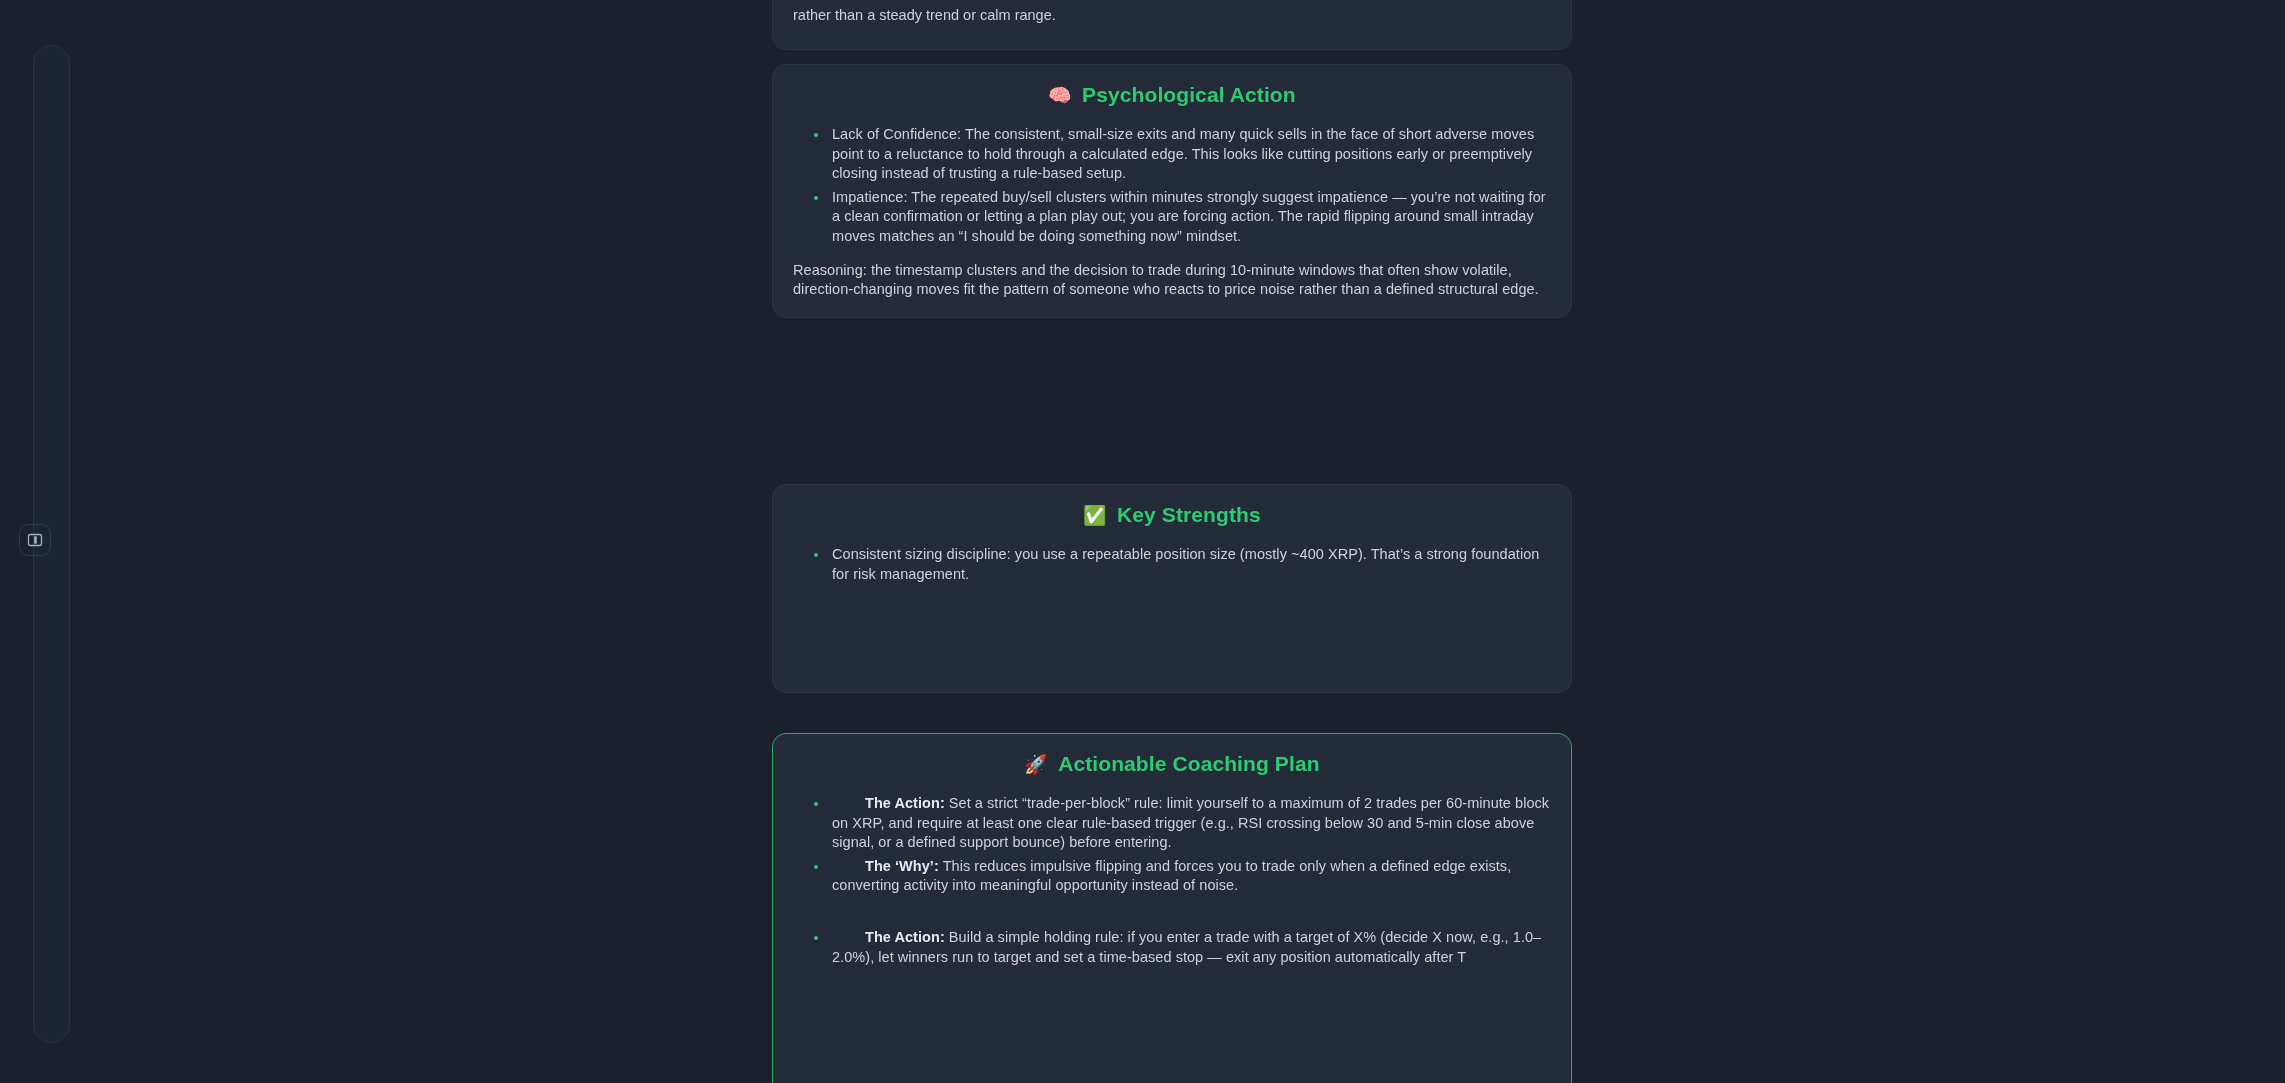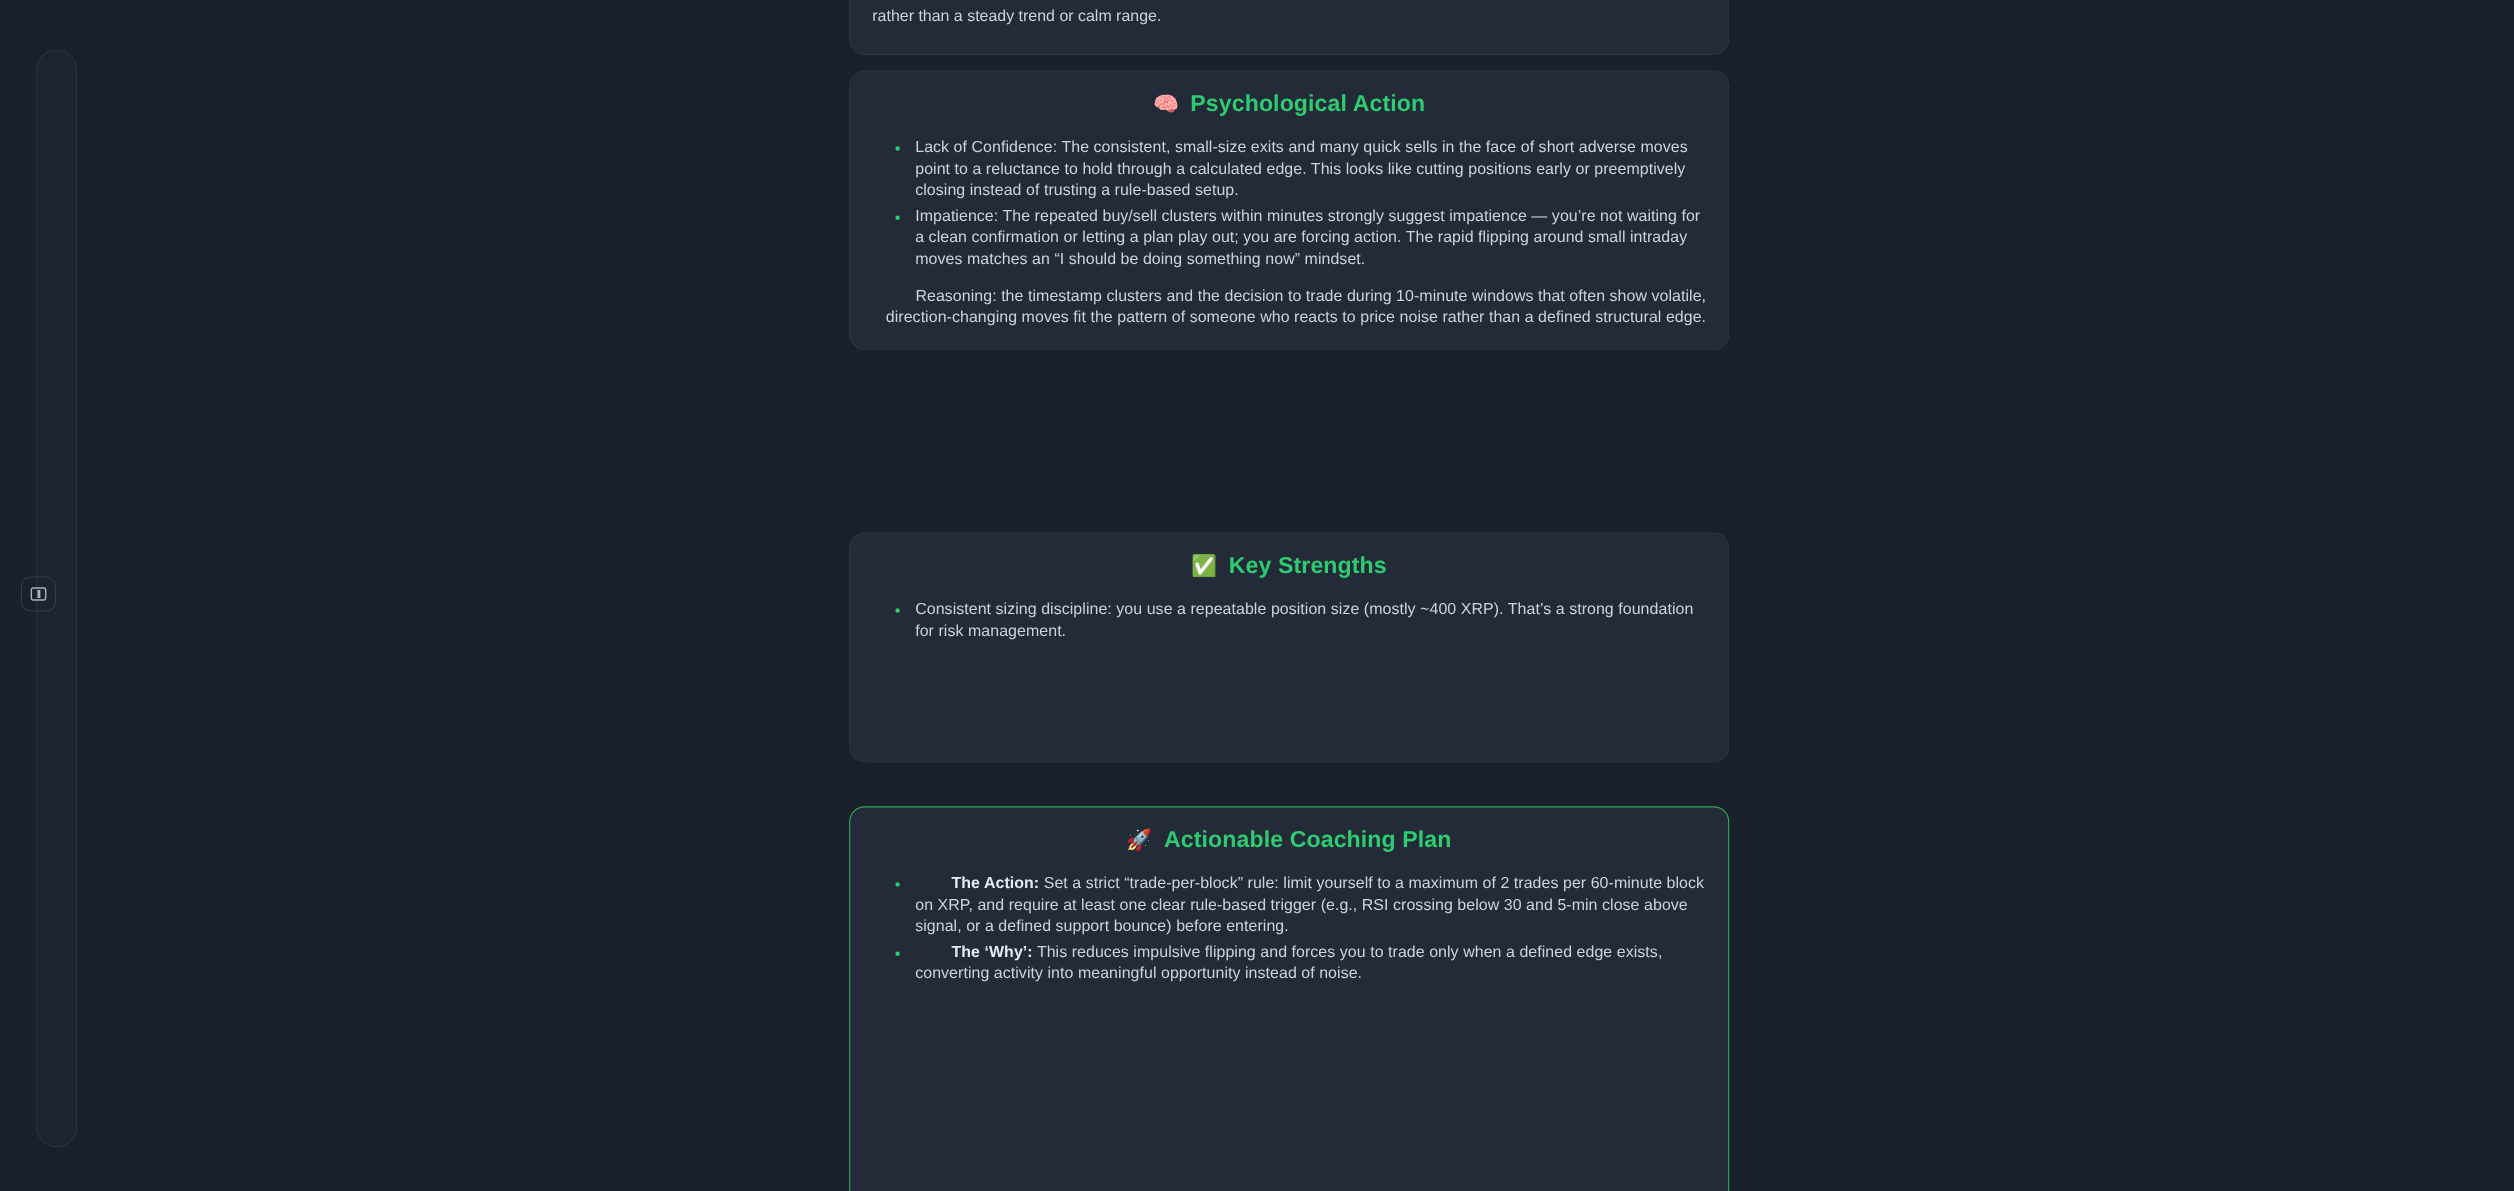--- a/index.html
+++ b/index.html
@@ -125,21 +125,20 @@
     background: #2ecc71;
   }
   ul.bullets li b { color: #e6ebf2; font-weight: 700; margin-left: 33px; }
 
   p.reasoning {
     margin: 14px 0 0 0;
     color: #ccd3de;
     font-size: 14.5px;
     line-height: 19.6px;
     letter-spacing: .05px;
-    text-align: right;
   }
 
   .spacer-gap { height: 14px; }
 </style>
 </head>
 <body>
 
 <div id="sidebar-rail">
   <div id="sidebar-rail-panel"></div>
   <div id="sidebar-toggle-button">
@@ -187,15 +186,20 @@
     </div>
     <ul class="bullets">
       <li>
         <b>The Action:</b><span> Set a strict “trade-per-block” rule: limit yourself to a maximum of 2 trades per 60-minute block on XRP, and require at least one clear rule-based trigger (e.g., RSI crossing below 30 and 5-min close above signal, or a defined support bounce) before entering.</span>
       </li>
       <li>
         <b>The ‘Why’:</b><span> This reduces impulsive flipping and forces you to trade only when a defined edge exists, converting activity into meaningful opportunity instead of noise.</span>
       </li>
     </ul>
     <div class="spacer-gap"></div>
+    <ul class="bullets">
+      <li>
+        <b>The Action:</b><span> Build a simple holding rule: if you enter a trade with a target of X% (decide X now, e.g., 1.0–2.0%), let winners run to target and set a time-based stop — exit any position automatically after T</span>
+      </li>
+    </ul>
   </div>
 
 </div>
 
 </body></html>

